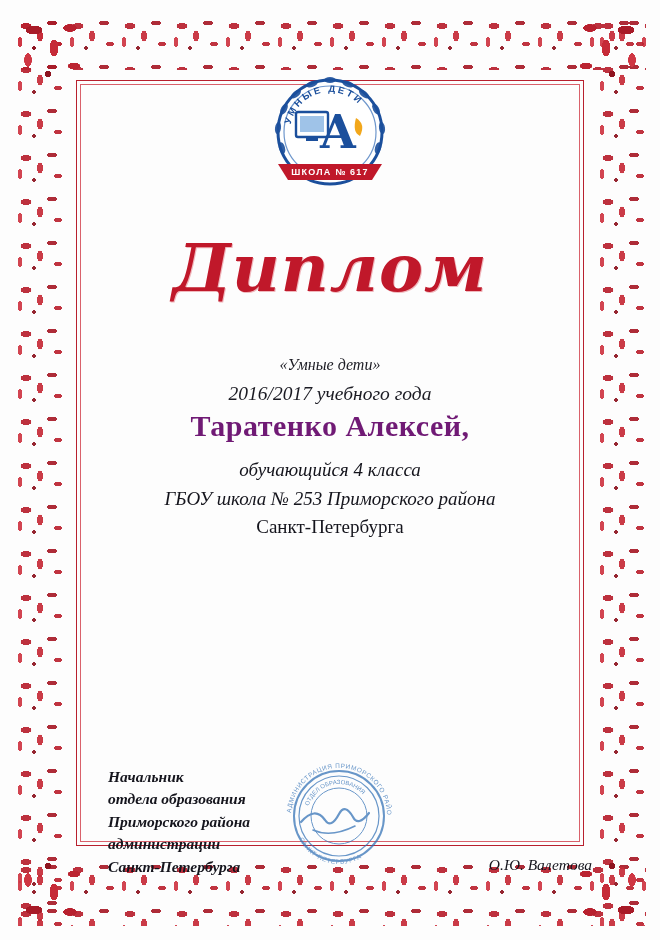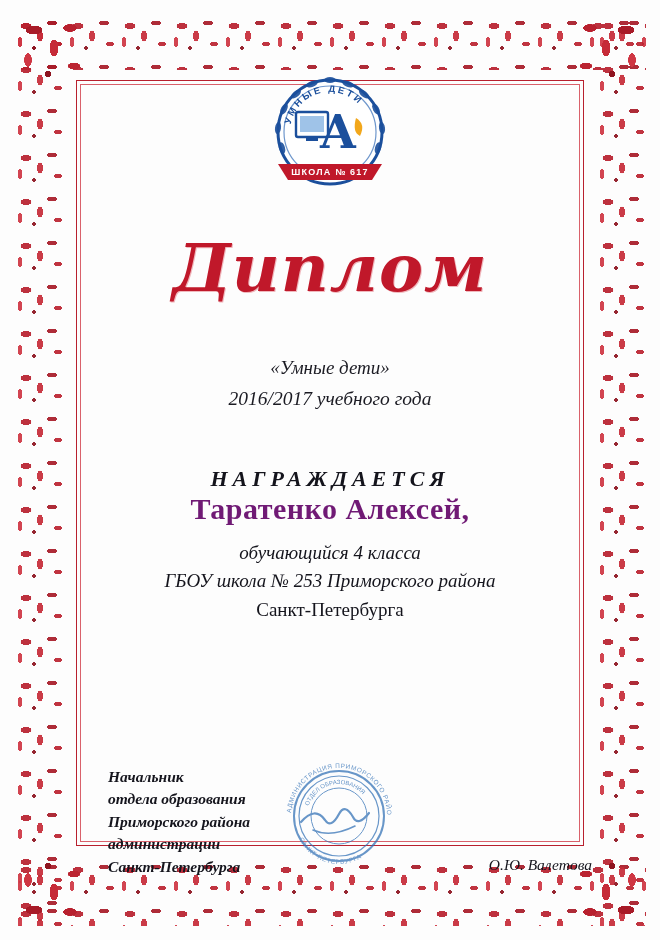--- a/index.html
+++ b/index.html
@@ -134,21 +134,21 @@
   .olympiad-block {
     margin-top: 50px;
     color: #1b1b23;
   }
   .olympiad-line1 {
     font-size: 20.5px;
     font-style: italic;
     line-height: 1.55;
   }
   .olympiad-line2 {
-    font-size: 19px;
+    font-size: 16px;
     font-style: italic;
     line-height: 1.55;
   }
   .olympiad-line3 {
     font-size: 19.5px;
     font-style: italic;
     line-height: 1.6;
   }
 
   .awarded-label {
@@ -282,21 +282,20 @@
     </div>
 
     <div class="title">Диплом</div>
 
 
     <div class="olympiad-block">
       <div class="olympiad-line2">«Умные дети»</div>
       <div class="olympiad-line3">2016/2017 учебного года</div>
     </div>
 
-    <div class="awarded-label">НАГРАЖДАЕТСЯ</div>
     <div class="recipient">Таратенко Алексей,</div>
 
     <div class="recipient-details">
       <div class="rd-line">обучающийся 4 класса</div>
       <div class="rd-line">ГБОУ школа № 253 Приморского района</div>
       <div class="rd-line plain">Санкт-Петербурга</div>
     </div>
   </div>
 
   <div class="signature-area">

